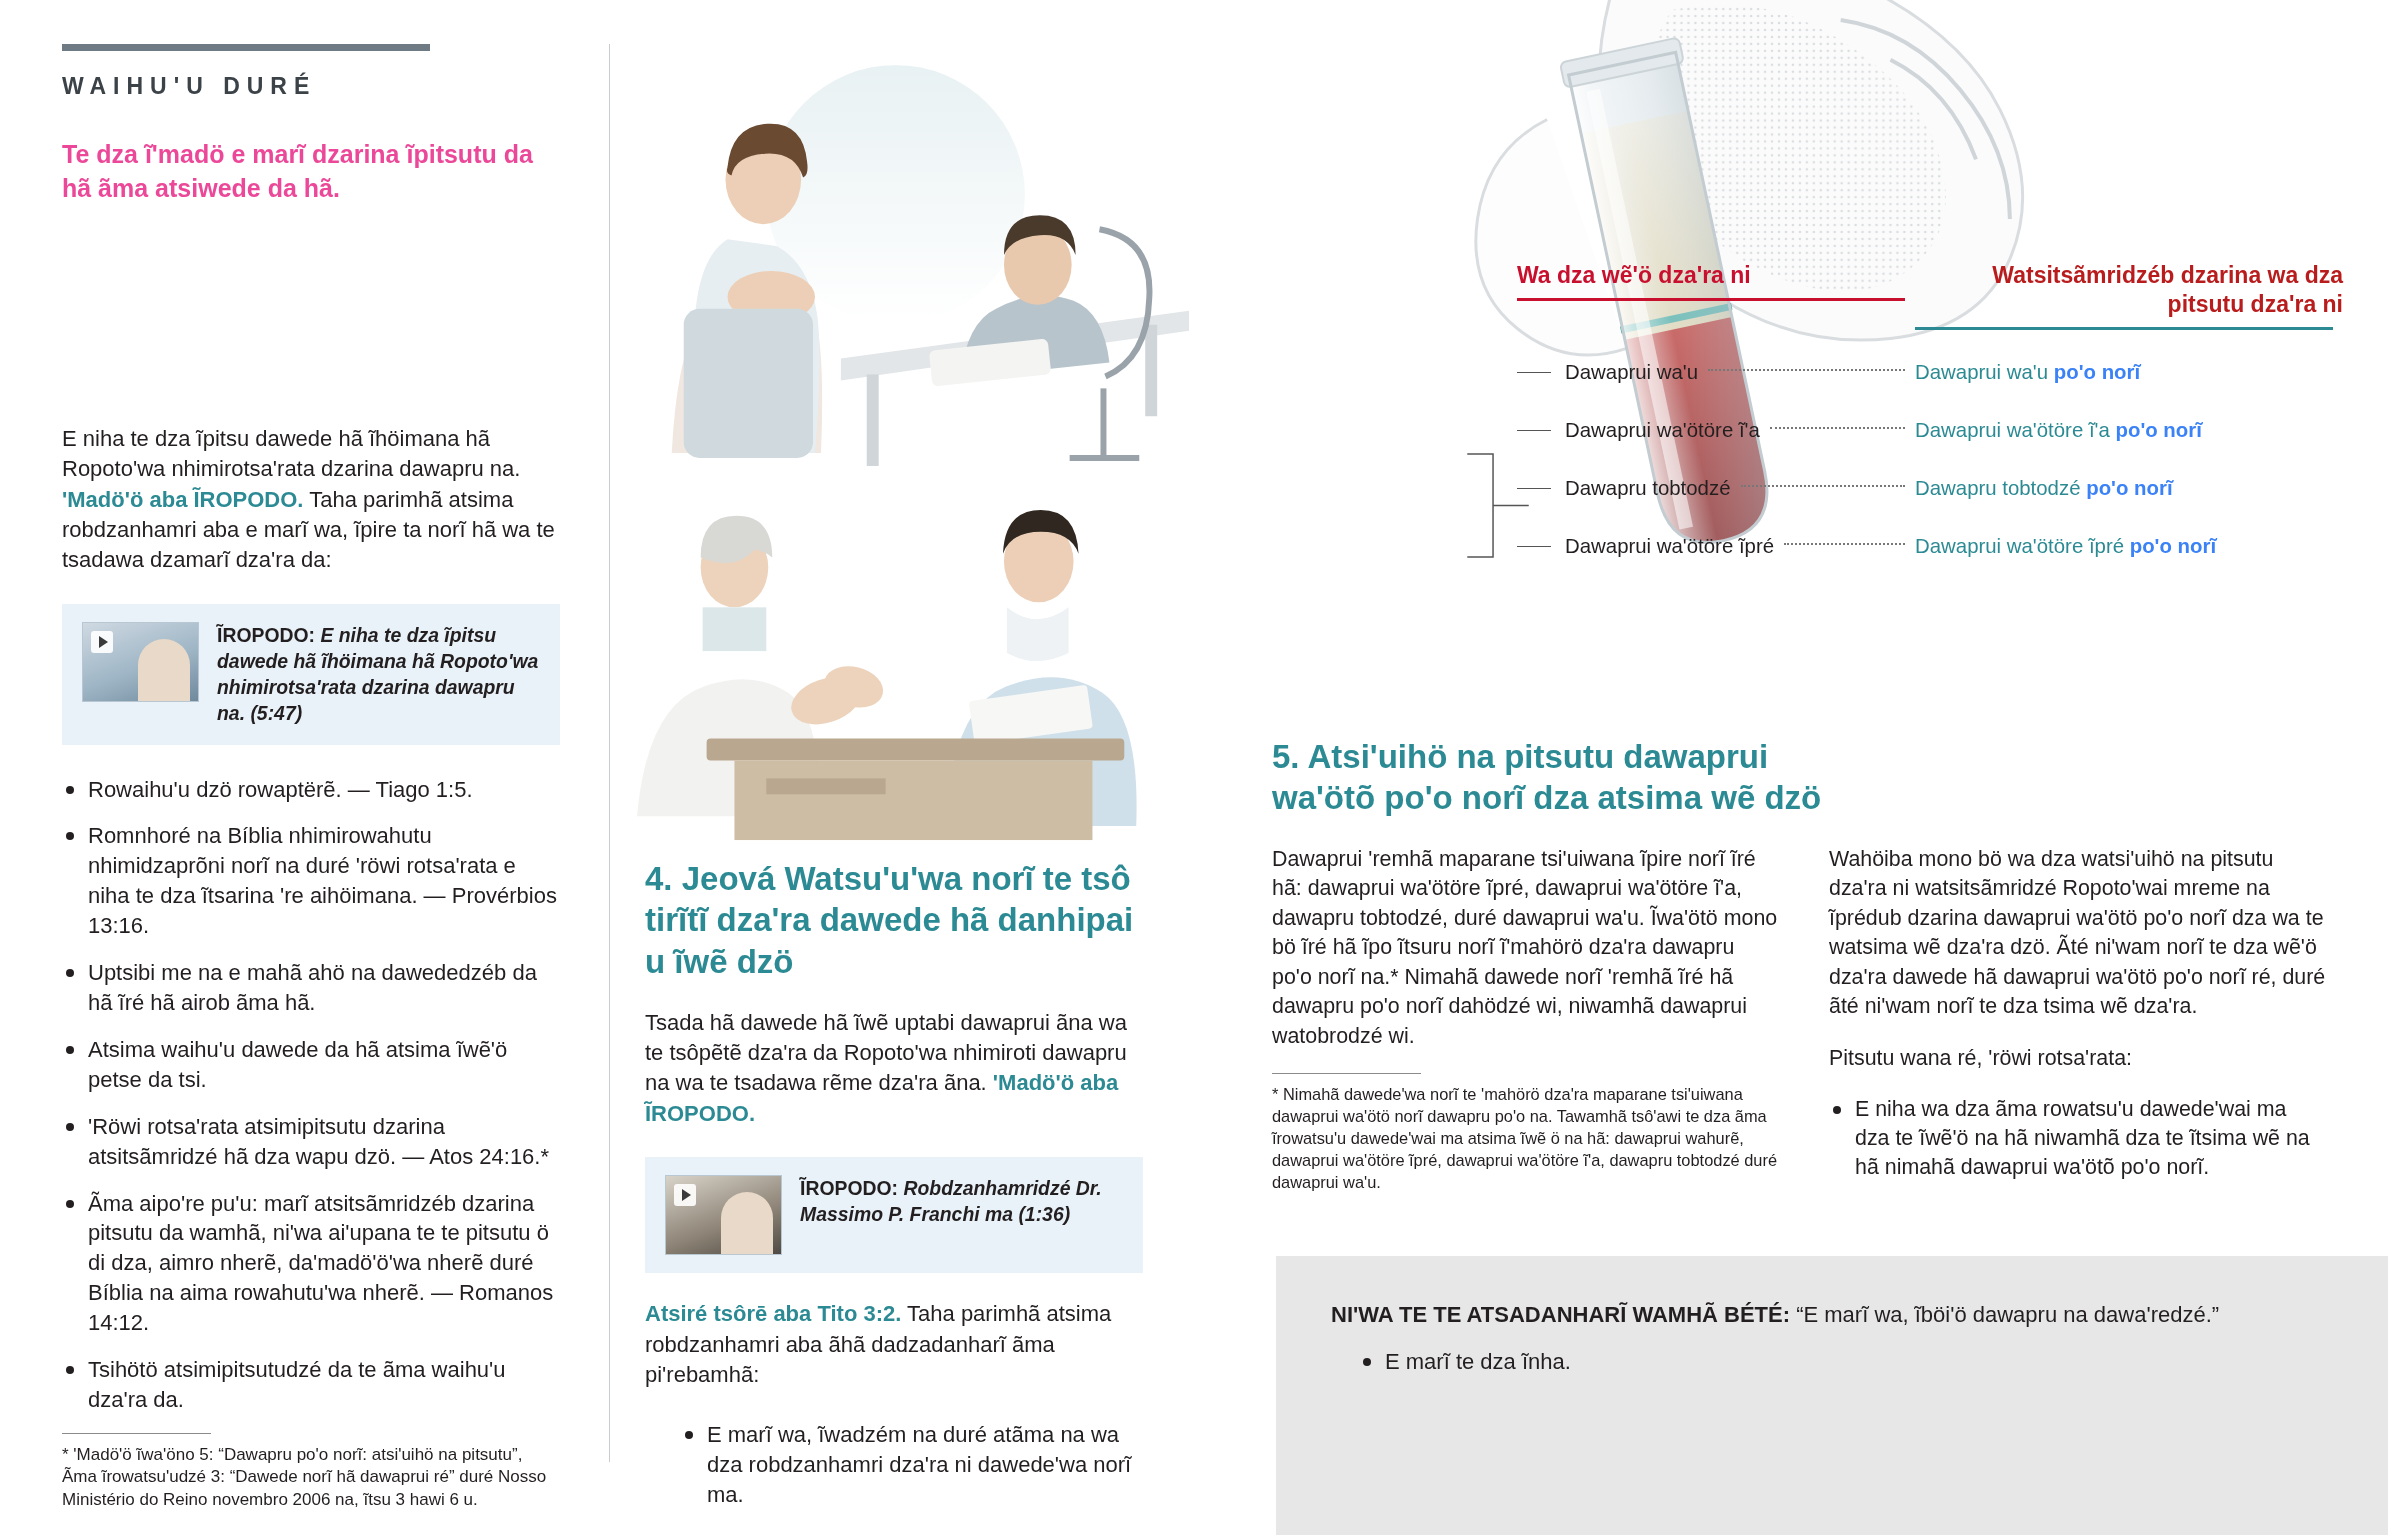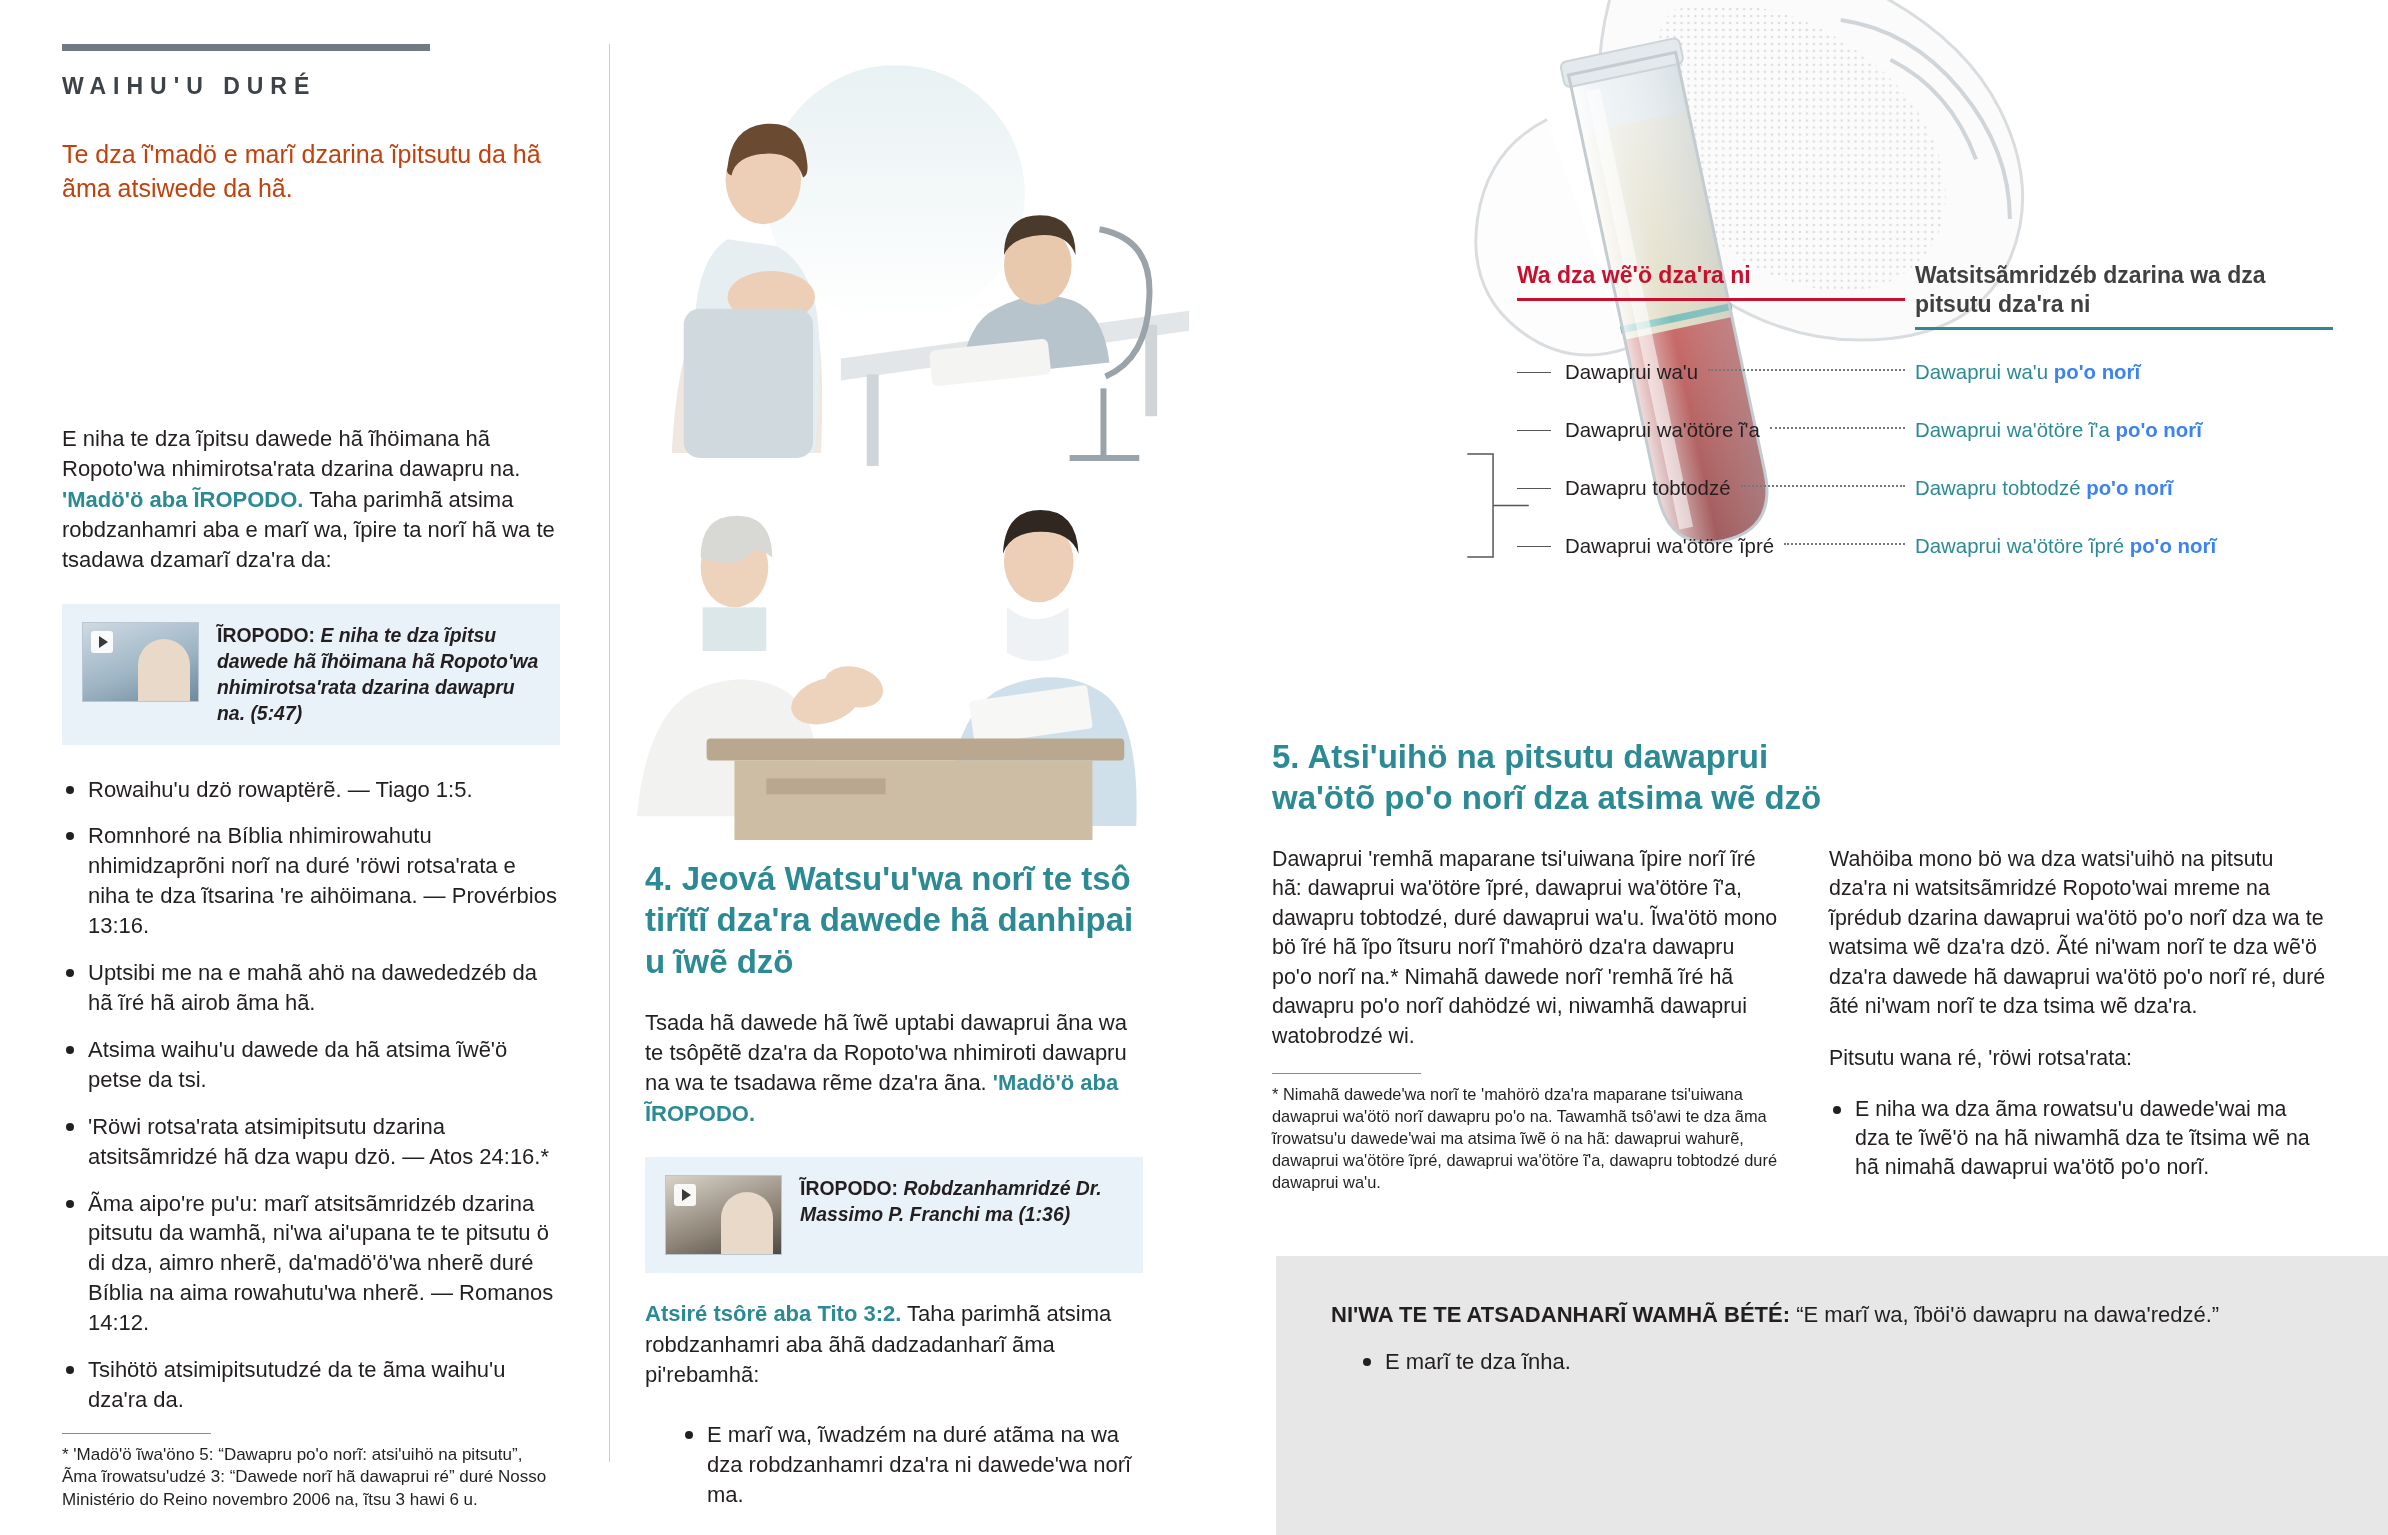--- a/index.html
+++ b/index.html
@@ -14,22 +14,22 @@
   .page { position: relative; width: 2388px; height: 1535px; }
 
   
   .col-left { position: absolute; left: 62px; top: 44px; width: 517px; }
   .rule-top { width: 368px; height: 7px; background: #6f7b84; margin-bottom: 22px; }
   .kicker {
     font-size: 23px; letter-spacing: 7px; font-weight: bold;
     color: #3b4248;
   }
   .intro {
-    margin-top: 38px; font-size: 25px; line-height: 1.35; font-weight: normal;
-    color: #c2410c; width: 488px;
+    margin-top: 38px; font-size: 25px; line-height: 1.35; font-weight: bold;
+    color: #ec4899; width: 488px;
   }
   .sec-head {
     color: #2b8a93; font-size: 33px; line-height: 1.25; font-weight: bold;
   }
   .sec3 { position: absolute; left: 62px; top: 398px; width: 517px; }
   .body-txt { font-size: 22px; line-height: 1.38; margin-top: 26px; width: 498px; }
   .teal-b { color: #2b8a93; font-weight: bold; }
 
   
   .videobox {
@@ -79,21 +79,21 @@
   .sec4 .body-txt { width: 498px; }
   .sec4 ul.bullets { margin-left: 36px; width: 468px; }
 
   
   .art3 { position: absolute; left: 1373px; top: 0; width: 1015px; height: 657px; }
 
   .legend { position: absolute; left: 1517px; top: 261px; width: 846px; }
   .legend-head-row { display: flex; }
   .lh { font-size: 23px; font-weight: bold; line-height: 1.25; }
   .lh.red { color: #c8102e; width: 398px; }
-  .lh.teal { color: #404040; width: 428px; }
+  .lh.teal { color: #b91c1c; width: 428px; text-align: right; }
   .lh-rule { height: 3px; margin-top: 8px; }
   .lh-rule.red { background: #c8102e; width: 388px; }
   .lh-rule.teal { background: #2b8a93; width: 418px; }
   .legend-rows { margin-top: 14px; }
   .lrow { display: flex; align-items: center; height: 58px; font-size: 20.4px; }
   .lrow .left { width: 398px; display: flex; align-items: center; }
   .lrow .dash { width: 34px; height: 1px; background: #555; margin-right: 14px; }
   .lrow .dots { flex: 1; border-bottom: 2px dotted #777; margin: 0 10px 5px 10px; }
   .lrow .right { width: 428px; color: #2b8a93; }
   .lrow .right b { color: #3b82f6; }

